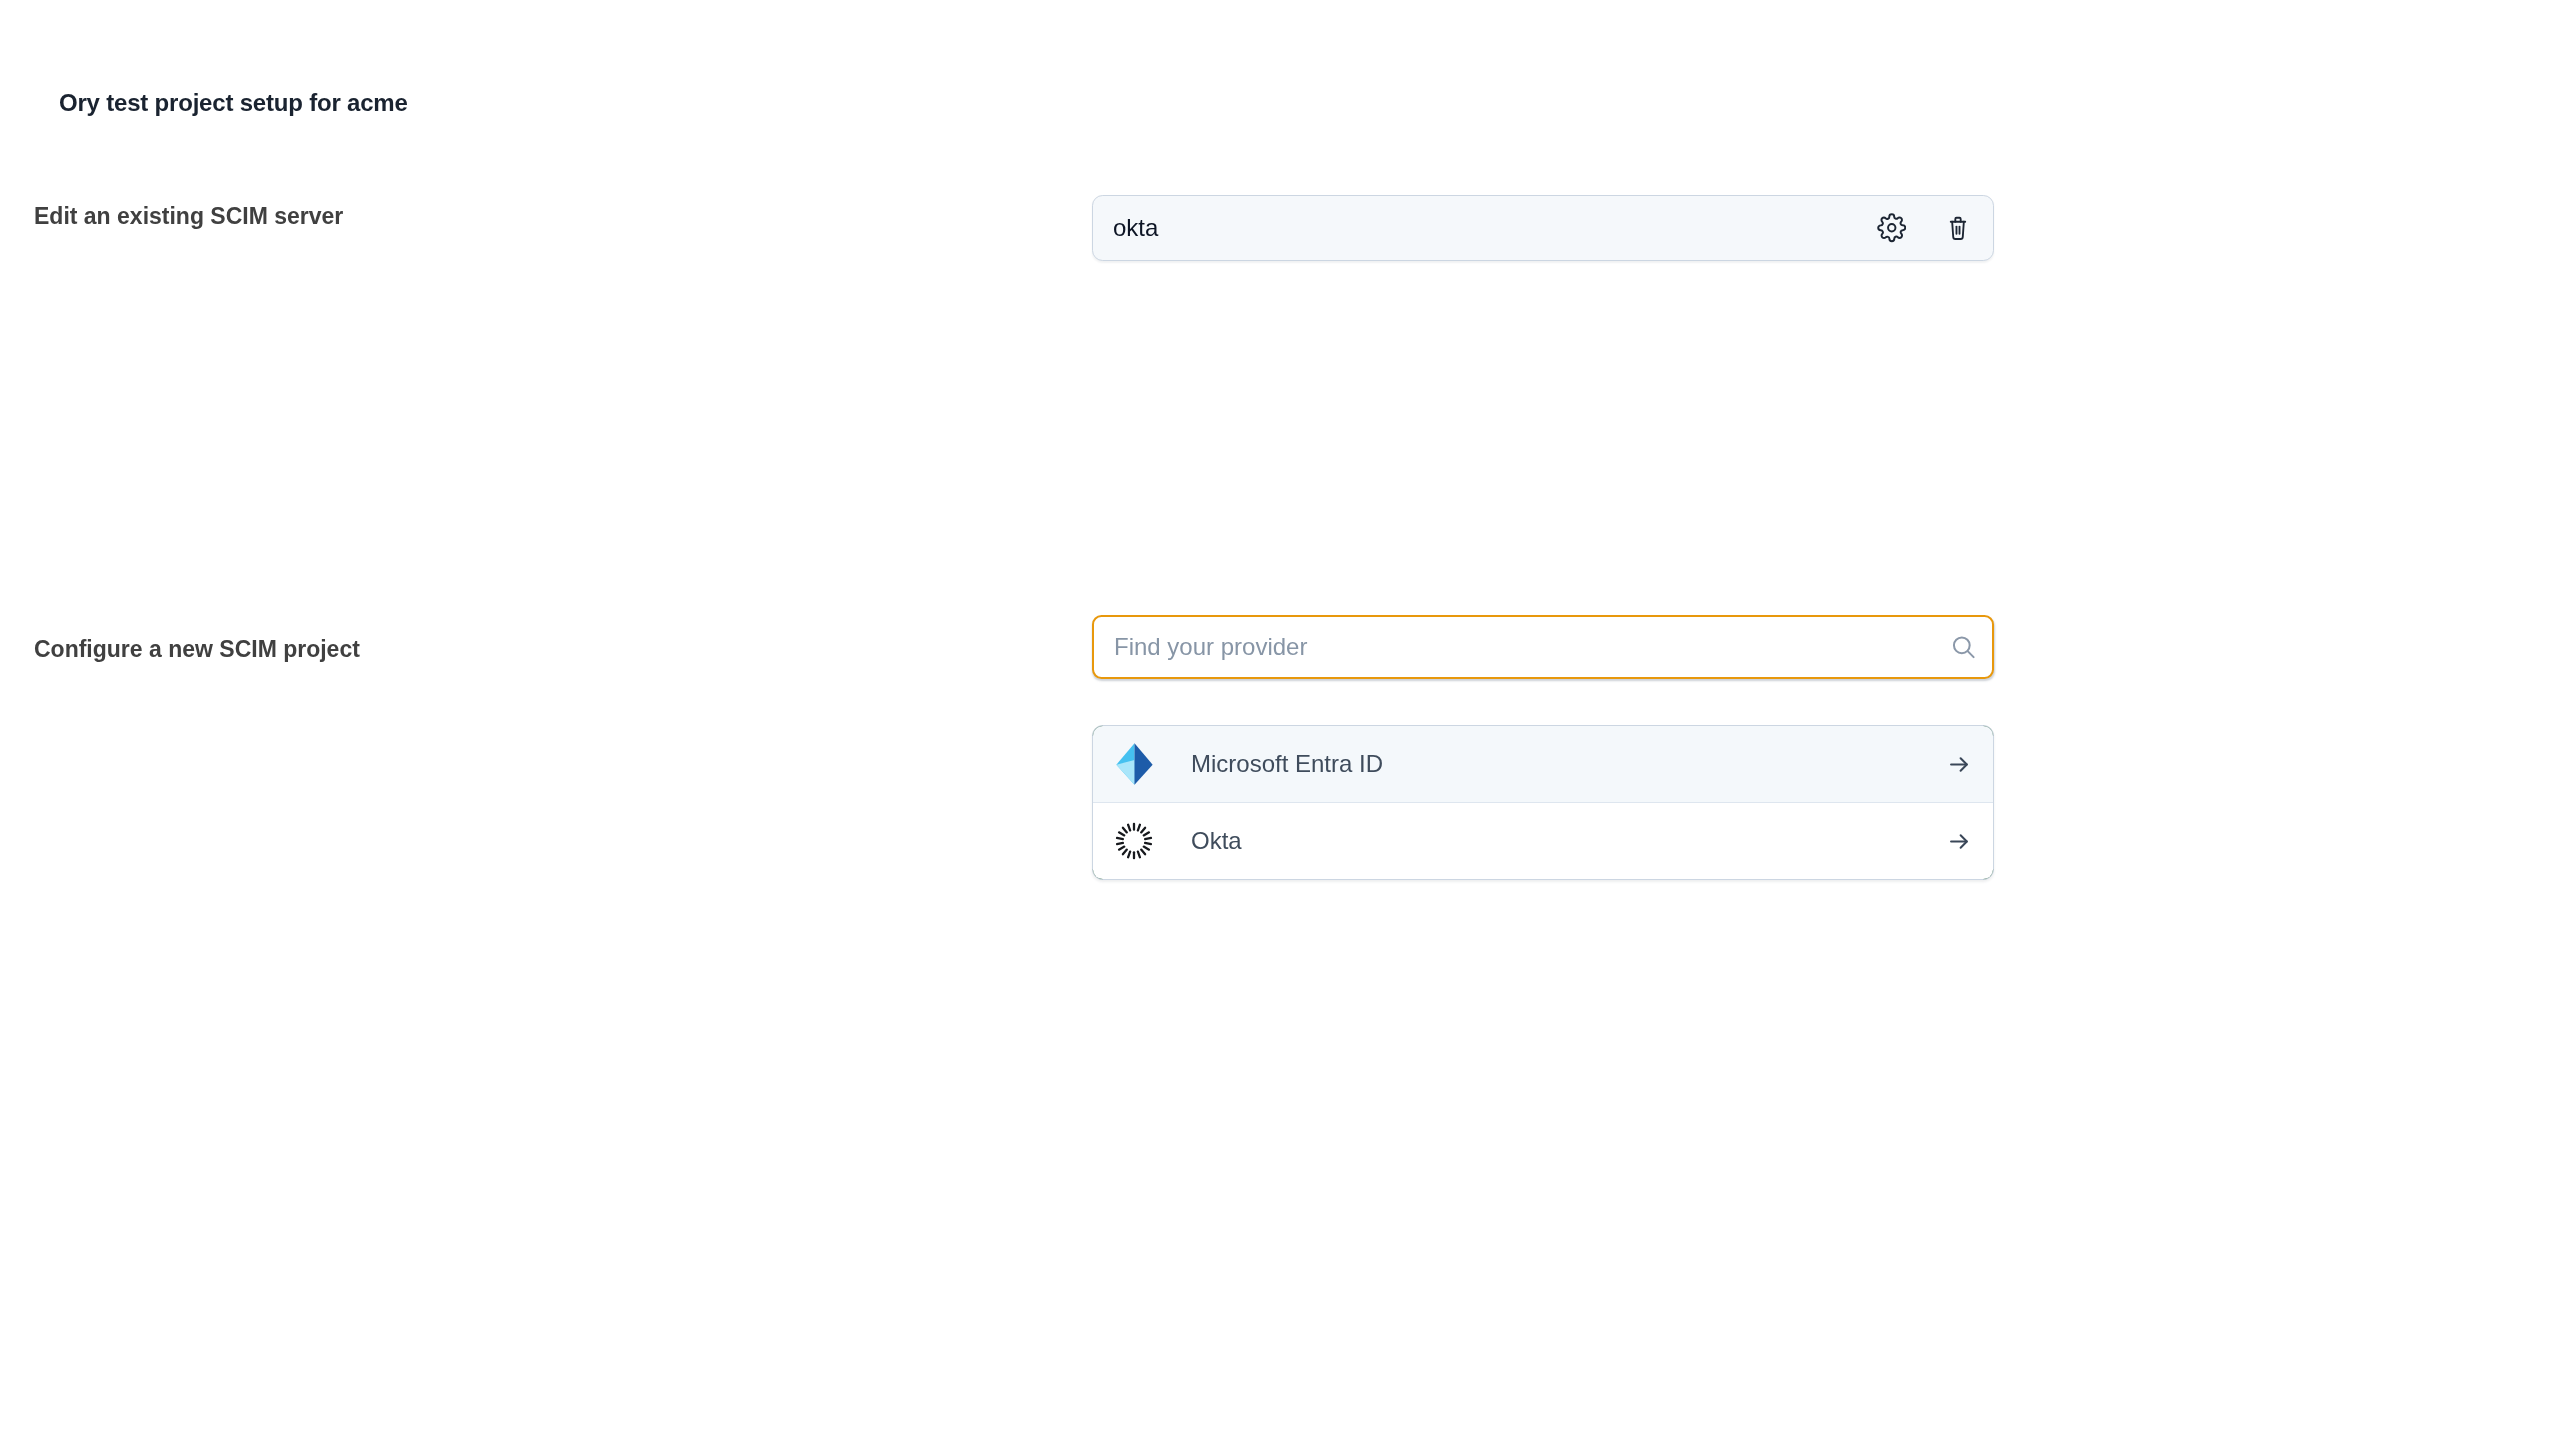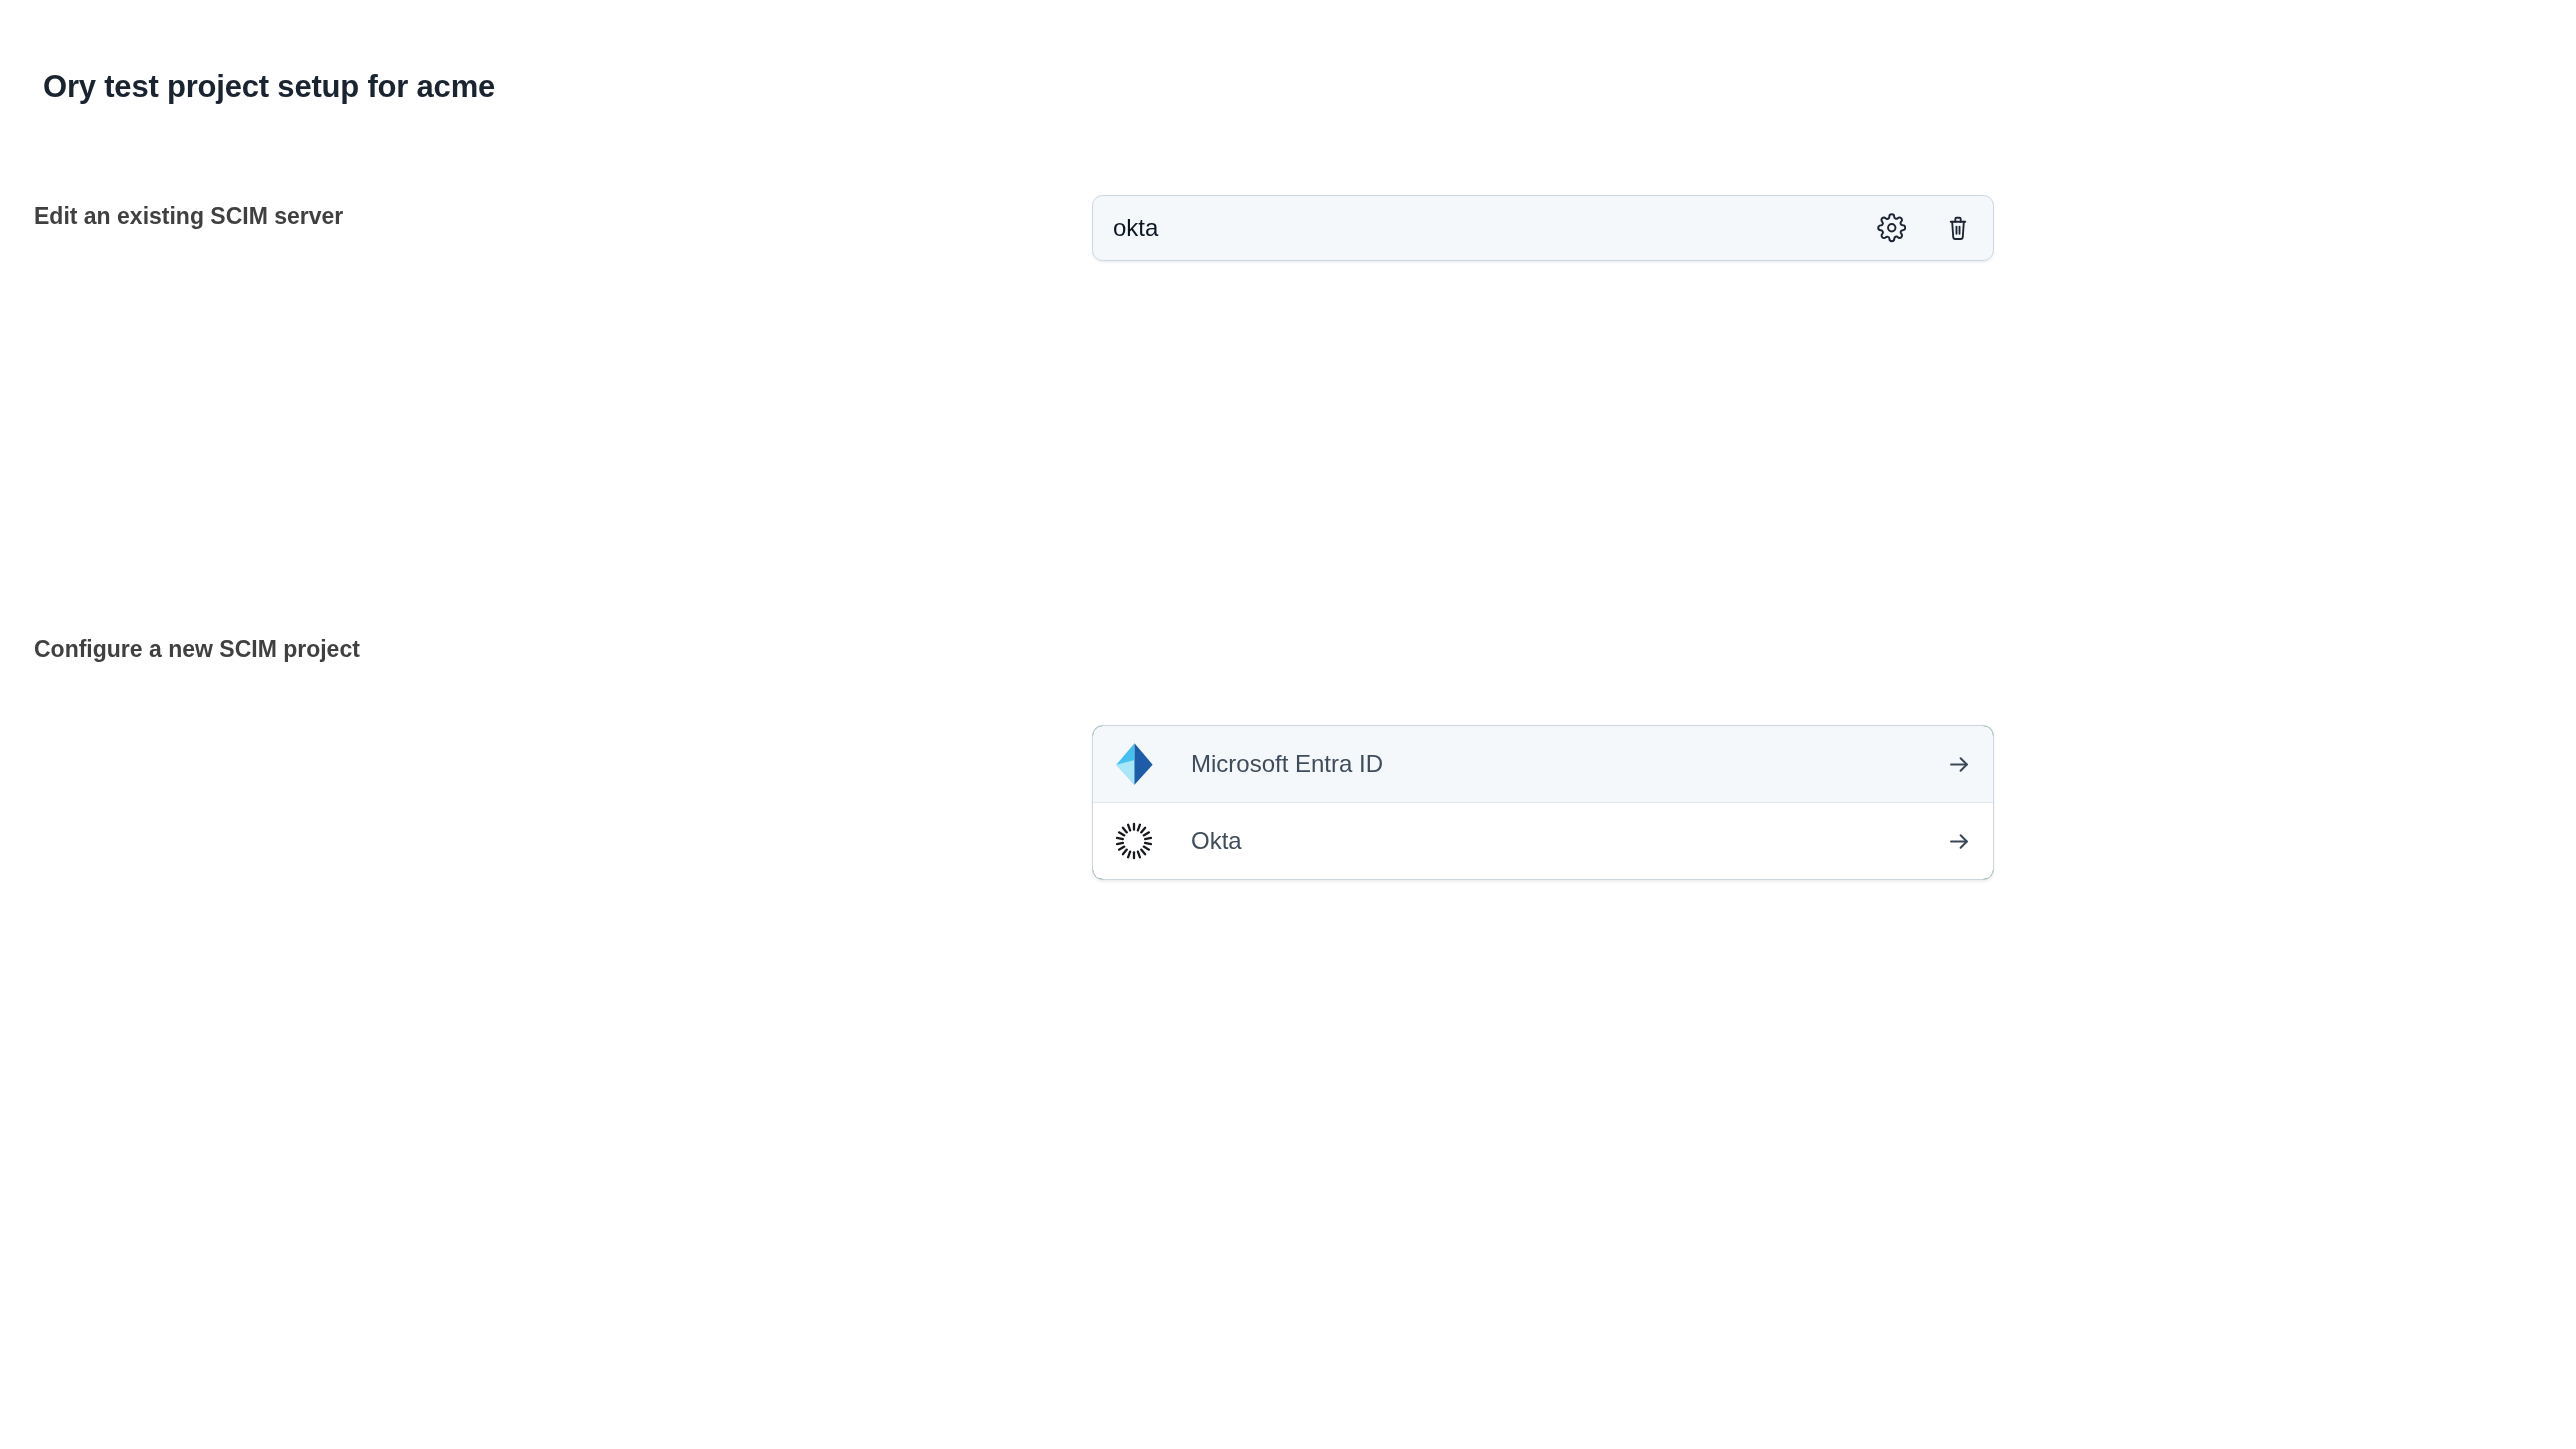--- a/index.html
+++ b/index.html
@@ -2,21 +2,21 @@
 <html style="font-size:10.7px"><head>
 <meta charset="utf-8">
 <style>
   html,body{margin:0;padding:0;background:#ffffff;}
   .canvas{
     position:relative;width:2576px;height:1449px;background:#ffffff;overflow:hidden;
     font-family:"Liberation Sans","DejaVu Sans",sans-serif;
   }
   .page-title{
     position:absolute;left:43px;top:68px;
-    font-size:31px;font-weight:700;color:#1A2330;letter-spacing:-0.2px;line-height:38px;margin:0;
+    font-size:24px;font-weight:700;color:#1A2330;letter-spacing:-0.2px;line-height:38px;margin:16px;
   }
   .sec-label{
     position:absolute;left:34px;font-size:23px;font-weight:700;color:#404040;line-height:31px;
   }
   .sec-label.edit{top:201px;}
   .sec-label.configure{top:634px;}
 
   
   .server-row{
     position:absolute;left:1092px;top:195px;width:902px;height:66px;box-sizing:border-box;
@@ -87,20 +87,29 @@
             <path d="M10.7 10.8v6.2"></path>
             <path d="M13.3 10.8v6.2"></path>
           </svg>
         </span>
       </button>
     </span>
   </div>
 
   <div class="sec-label configure">Configure a new SCIM project</div>
 
+  <div class="search-wrap">
+    <input class="search-input" type="text" placeholder="Find your provider" style="">
+    <span class="search-icon">
+      <svg width="27" height="27" viewBox="0 0 24 24" fill="none" stroke="#8B98A9" stroke-width="1.8" stroke-linecap="round">
+        <circle cx="10.5" cy="10.5" r="7"></circle>
+        <path d="M15.9 15.9 21 21"></path>
+      </svg>
+    </span>
+  </div>
 
   <div class="provider-list">
 
     <div class="provider-row highlight">
       <span class="provider-logo">
         <svg width="39" height="44" viewBox="0 0 60 68">
           <polygon points="30,2 2,35 30,66" fill="#45C1F0"></polygon>
           <polygon points="30,28 2,35 30,66" fill="#A9E6FA"></polygon>
           <polygon points="30,2 58,35 30,66" fill="#1D5CA9"></polygon>
         </svg>

